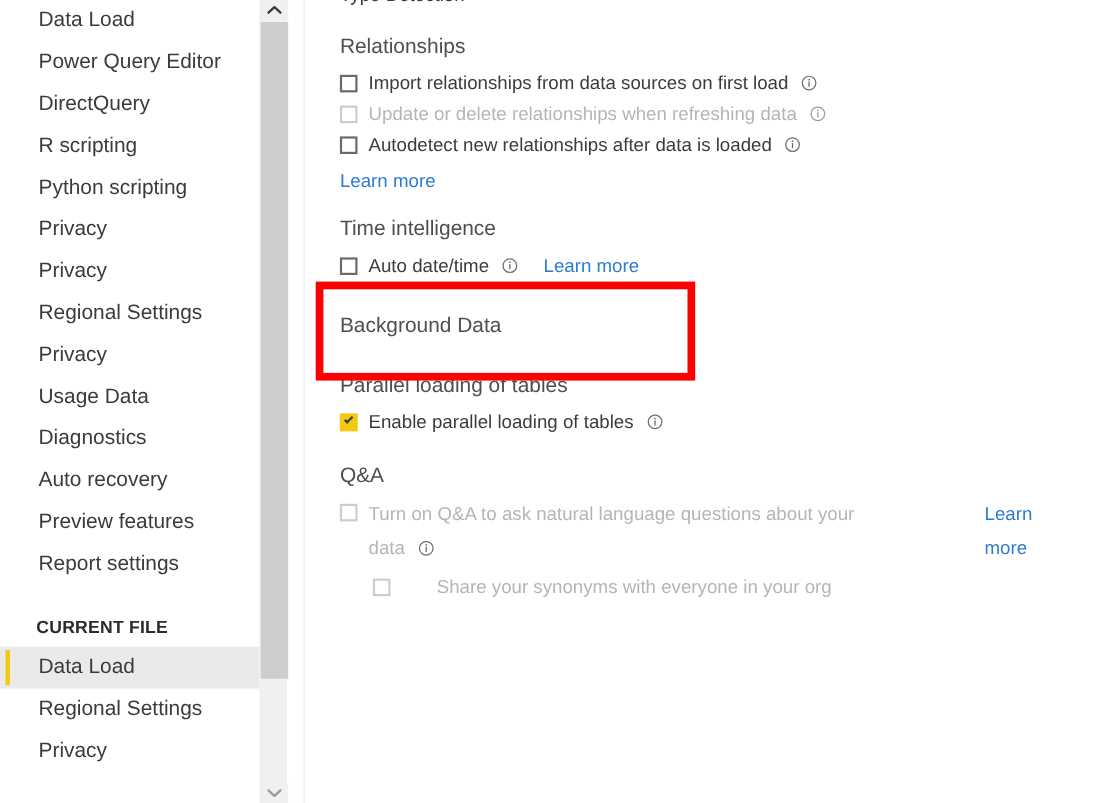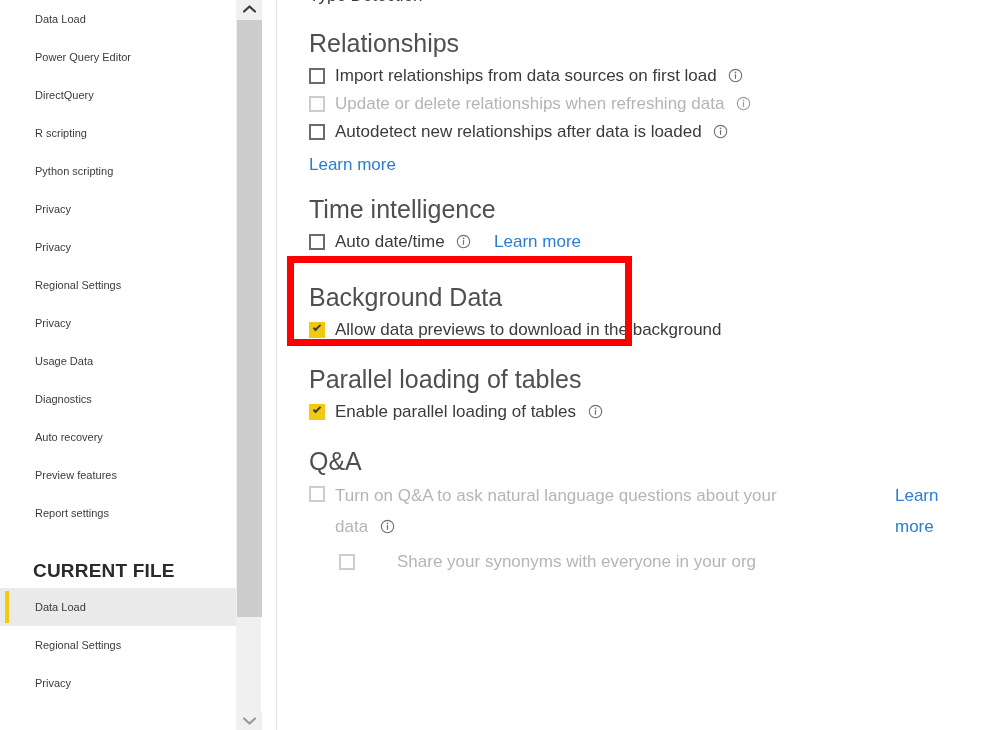--- a/index.html
+++ b/index.html
@@ -23,39 +23,39 @@
     width: 236px; height: 730px;
     background: #ffffff;
     overflow: hidden;
   }
   .nav-list { list-style: none; margin: 0; padding: 0; }
   .nav-item {
     position: relative;
     height: 38px;
     line-height: 38px;
     padding-left: 35px;
-    font-size: 11px;
+    font-size: 19px;
     color: #3b3b3b;
     white-space: nowrap;
     cursor: pointer;
   }
   .nav-item.selected {
     background: #eaeaea;
   }
   .nav-item.selected .accent {
     position: absolute;
     left: 5px; top: 3px;
     width: 4px; height: 32px;
     background: #f2c811;
   }
   .group-header {
     height: 40px;
     line-height: 46px;
     padding-left: 33px;
-    font-size: 19px;
+    font-size: 16px;
     font-weight: bold;
     color: #2b2b2b;
     letter-spacing: 0.2px;
   }
   .nav-spacer { height: 16px; }
 
   
   #scrollbar {
     position: absolute;
     left: 236px; top: 0;
@@ -108,21 +108,21 @@
   }
   .clipped-row .ghost {
     position: absolute;
     left: 32px; top: -14px;
     font-size: 17px;
     color: #3b3b3b;
     white-space: nowrap;
   }
 
   .section-title {
-    font-size: 25px;
+    font-size: 19px;
     font-weight: normal;
     color: #4f4f4f;
     margin: 0;
     padding: 0 0 2px 32px;
     line-height: 34px;
   }
 
   .opt-row {
     display: flex;
     align-items: flex-start;
@@ -322,26 +322,20 @@
           <circle cx="8" cy="8" r="6.6" fill="none" stroke="#6f6f6f" stroke-width="1.2"></circle>
           <circle cx="8" cy="4.7" r="0.85" fill="#6f6f6f"></circle>
           <rect x="7.35" y="6.5" width="1.3" height="5" fill="#6f6f6f"></rect>
         </svg>
         <a class="link inline-link">Learn more</a>
       </span>
     </div>
 
     <h2 class="section-title" style="margin-top:24px;">Background Data</h2>
 
-    <div class="opt-row">
-      <span class="cb checked">
-          <span class="tick"></span>
-        </span>
-      <span class="opt-label">Allow data previews to download in the background</span>
-    </div>
 
     <h2 class="section-title" style="margin-top:18px;">Parallel loading of tables</h2>
 
     <div class="opt-row">
       <span class="cb checked">
           <span class="tick"></span>
         </span>
       <span class="opt-label">
         <span>Enable parallel loading of tables</span>
         <svg class="info" viewBox="0 0 16 16">

